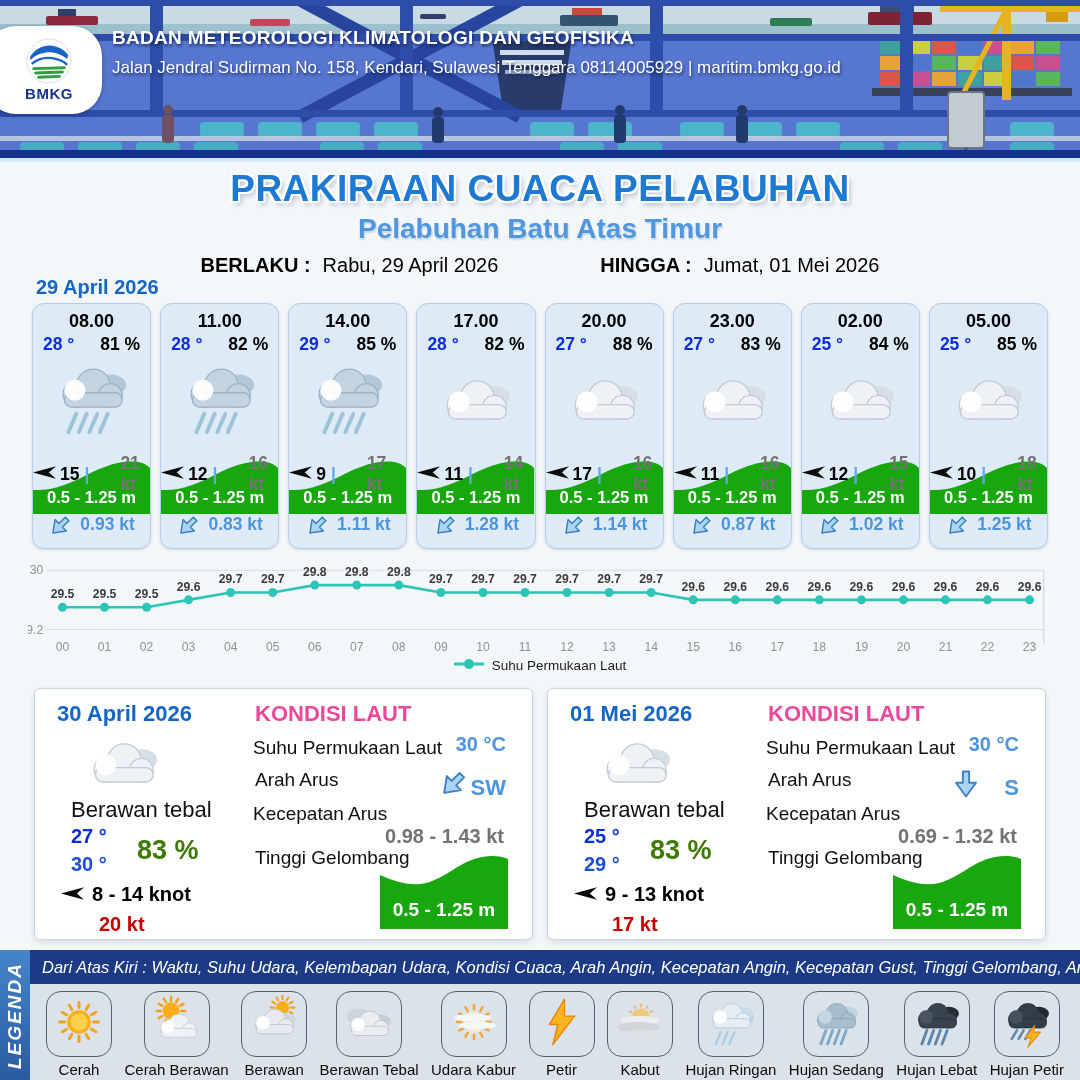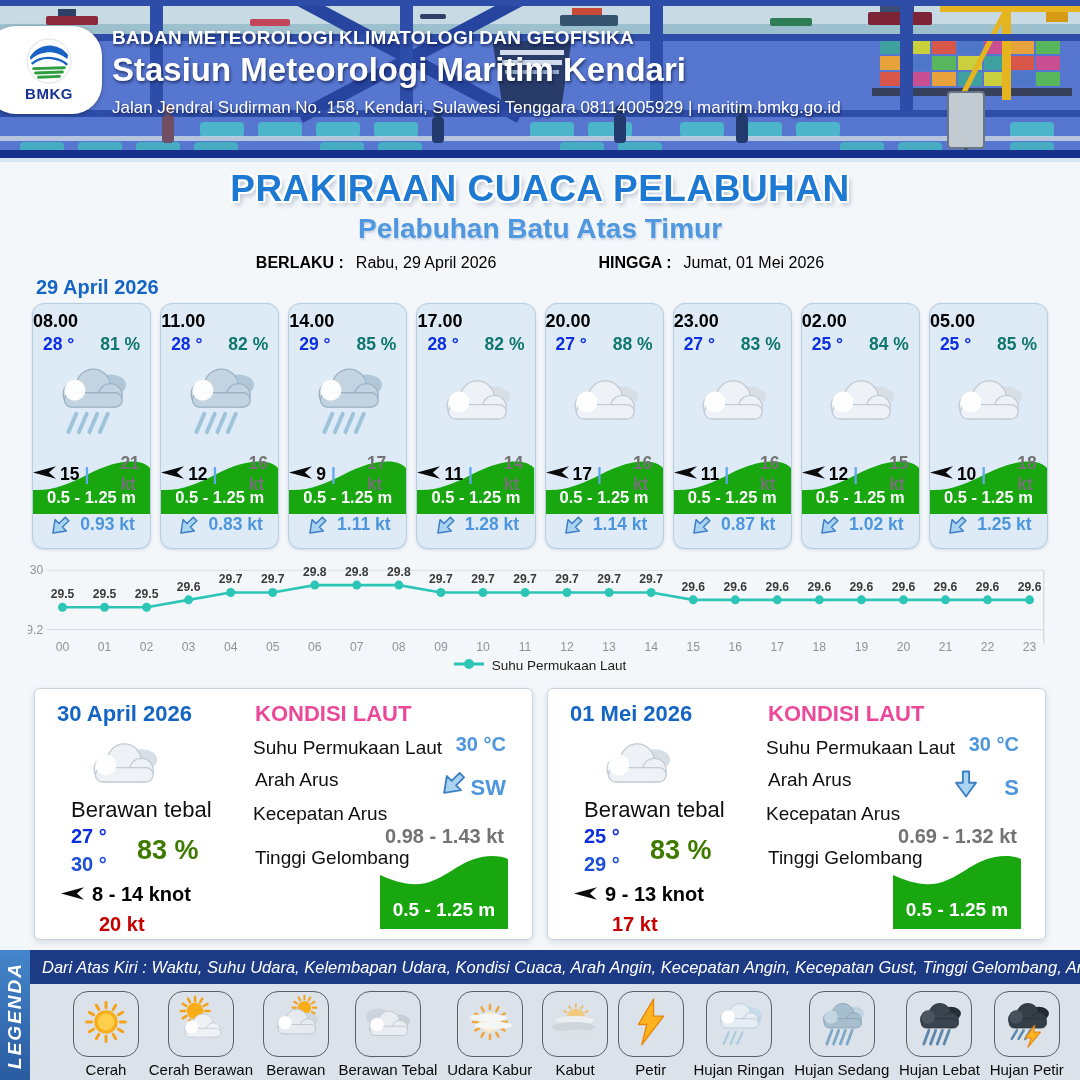--- a/index.html
+++ b/index.html
@@ -19,35 +19,35 @@
              align-items:center;justify-content:center;padding-left:10px;}
   .logo-text{font-size:15px;font-weight:800;color:#17338f;letter-spacing:.5px;margin-top:1px;}
   .header-underline{position:absolute;top:158px;left:0;right:0;height:4px;background:#d6e7f4;}
 
   
   .title-sec{position:absolute;top:168px;left:0;right:0;text-align:center;}
   .main-title{font-size:37px;font-weight:800;color:#1e79d2;letter-spacing:.5px;
       text-shadow:-2px -2px 0 #fff,2px -2px 0 #fff,-2px 2px 0 #fff,2px 2px 0 #fff,3px 4px 5px rgba(60,80,120,.35);}
   .port-title{font-size:28px;font-weight:800;color:#4f97de;margin-top:3px;
       text-shadow:1px 2px 2px rgba(120,150,190,.35);}
-  .valid-row{margin-top:9px;font-size:16px;color:#000;display:flex;justify-content:center;
+  .valid-row{margin-top:9px;font-size:20px;color:#000;display:flex;justify-content:center;
       align-items:baseline;gap:12px;}
   .vlabel{font-weight:700;}
   .gap-left{margin-left:90px;}
 
   
   .hourly-date{position:absolute;top:276px;left:36px;font-size:20px;font-weight:700;color:#1565c4;}
   .cards-row{position:absolute;top:303px;left:32px;right:32px;height:246px;display:flex;gap:9px;}
   .hcard{flex:1;position:relative;background:#deebf7;border:1.6px solid #b7cde2;border-radius:12px;
          overflow:hidden;box-shadow:0 1px 3px rgba(90,120,160,.25);}
-  .htime{margin-top:7px;font-size:18px;font-weight:700;color:#000;}
+  .htime{margin-top:7px;font-size:18px;font-weight:700;text-align:center;color:#000;}
   .hrow-th{display:flex;justify-content:space-between;padding:0 10px;margin-top:2px;
            font-weight:700;font-size:17.5px;}
   .htemp{color:#0c2ee0;}
-  .hhum{color:#0f766e;}
+  .hhum{color:#000000;}
   .hicon{display:flex;justify-content:center;margin-top:1px;height:88px;}
   .hwind{position:absolute;top:149px;left:0;right:0;display:flex;justify-content:center;
          align-items:center;gap:4px;font-weight:700;font-size:17.5px;z-index:3;color:#000;}
   .wsep{color:#62a8ea;margin:0 1px;}
   .wgust{color:#737373;margin-left:26px;}
   .hwave{position:absolute;left:0;right:0;bottom:34px;height:58px;z-index:1;}
   .wavesvg{position:absolute;inset:0;width:100%;height:100%;}
   .hwavetext{position:absolute;bottom:7px;width:100%;text-align:center;color:#fff;
              font-weight:700;font-size:16.5px;z-index:2;}
   .hcur{position:absolute;bottom:4px;left:0;right:0;height:30px;display:flex;align-items:flex-start;
@@ -92,21 +92,21 @@
   .legend-sec{position:absolute;left:0;right:0;bottom:0;height:130px;background:#dce2e9;}
   .legenda-bar{position:absolute;left:0;top:0;bottom:0;width:30px;z-index:2;
                background:linear-gradient(180deg,#4585cb,#2a5ba0);
                display:flex;align-items:center;justify-content:center;}
   .legenda-text{writing-mode:vertical-rl;transform:rotate(180deg);font-style:italic;font-weight:800;
                 font-size:19px;color:#fff;letter-spacing:2px;}
   .legend-strip{position:absolute;left:30px;right:0;top:0;height:34px;background:#1d3b85;color:#fff;
                 font-style:italic;font-size:16.5px;line-height:34px;padding-left:12px;
                 white-space:nowrap;overflow:hidden;}
   .legend-body{position:absolute;left:30px;right:0;top:34px;bottom:0;display:flex;
-               justify-content:space-between;align-items:flex-start;padding:7px 16px 16px;margin-left:27px;}
+               justify-content:space-between;align-items:flex-start;padding:7px 16px 16px;}
   .litem{display:flex;flex-direction:column;align-items:center;}
   .lbox{width:64px;height:64px;border:1.7px solid #57616c;border-radius:15px;display:flex;
         align-items:center;justify-content:center;}
   .llabel{margin-top:4px;font-size:15px;color:#0b0b0b;white-space:nowrap;}
 </style>
 </head>
 <body>
 
 <div class="page">
 
@@ -228,21 +228,20 @@
         <g stroke="#2f9e41" stroke-width="3" stroke-linecap="round">
           <line x1="8" y1="32" x2="40" y2="31"></line>
           <line x1="10" y1="36.5" x2="38" y2="35.5"></line>
           <line x1="13" y1="41" x2="35" y2="40"></line>
         </g>
       </svg>
       <div class="logo-text">BMKG</div>
     </div>
     <div class="hero-text">
       <div class="agency">BADAN METEOROLOGI KLIMATOLOGI DAN GEOFISIKA</div>
-      <div class="station">Stasiun Meteorologi Maritim Kendari</div>
       <div class="address">Jalan Jendral Sudirman No. 158, Kendari, Sulawesi Tenggara  08114005929 | maritim.bmkg.go.id</div>
     </div>
   </div>
   <div class="header-underline"></div>
 
   <div class="title-sec">
     <div class="main-title">PRAKIRAAN CUACA PELABUHAN</div>
     <div class="port-title">Pelabuhan Batu Atas Timur</div>
     <div class="valid-row">
       <span class="vlabel">BERLAKU :</span>
@@ -919,20 +918,28 @@
                   <ellipse cx="30" cy="27" rx="22" ry="4.5"></ellipse>
                   <ellipse cx="36" cy="36" rx="22" ry="4.5"></ellipse>
                 </g>
               </svg></span>
           </div>
           <div class="llabel">Udara Kabur</div>
         </div>
         <div class="litem">
           <div class="lbox">
             <span class="licon"><svg width="54" height="54" viewBox="0 0 64 64">
+                <polygon points="35,5 17,35 27,35 21,59 47,25 35,25" fill="#ffb31e" stroke="#e8860d" stroke-width="1.6" stroke-linejoin="round"></polygon>
+              </svg></span>
+          </div>
+          <div class="llabel">Petir</div>
+        </div>
+        <div class="litem">
+          <div class="lbox">
+            <span class="licon"><svg width="54" height="54" viewBox="0 0 64 64">
                 <circle cx="33" cy="27" r="11" fill="#f3c46a" opacity="0.85"></circle>
                 <g stroke="#edb85c" stroke-width="2" stroke-linecap="round">
                   <line x1="46.0" y1="27.0" x2="49.0" y2="27.0"></line>
                   <line x1="44.3" y1="33.5" x2="46.9" y2="35.0"></line>
                   <line x1="39.5" y1="38.3" x2="41.0" y2="40.9"></line>
                   <line x1="33.0" y1="40.0" x2="33.0" y2="43.0"></line>
                   <line x1="26.5" y1="38.3" x2="25.0" y2="40.9"></line>
                   <line x1="21.7" y1="33.5" x2="19.1" y2="35.0"></line>
                   <line x1="20.0" y1="27.0" x2="17.0" y2="27.0"></line>
                   <line x1="21.7" y1="20.5" x2="19.1" y2="19.0"></line>
@@ -944,28 +951,20 @@
                 <ellipse cx="32" cy="30" rx="23" ry="5" fill="#eceff2"></ellipse>
                 <ellipse cx="30" cy="38" rx="25" ry="6" fill="#cfd5da"></ellipse>
                 <ellipse cx="34" cy="46" rx="21" ry="5" fill="#dce1e5"></ellipse>
               </svg></span>
           </div>
           <div class="llabel">Kabut</div>
         </div>
         <div class="litem">
           <div class="lbox">
             <span class="licon"><svg width="54" height="54" viewBox="0 0 64 64">
-                <polygon points="35,5 17,35 27,35 21,59 47,25 35,25" fill="#ffb31e" stroke="#e8860d" stroke-width="1.6" stroke-linejoin="round"></polygon>
-              </svg></span>
-          </div>
-          <div class="llabel">Petir</div>
-        </div>
-        <div class="litem">
-          <div class="lbox">
-            <span class="licon"><svg width="54" height="54" viewBox="0 0 64 64">
                 <ellipse cx="47" cy="26" rx="12" ry="9" fill="#b9d3e6"></ellipse>
                 <g transform="translate(0,-1)">
     <ellipse cx="46" cy="23" rx="12" ry="8" fill="#c9dcea"></ellipse>
     <g fill="#e6edf3" stroke="#b5c8d8" stroke-width="1">
       <circle cx="20" cy="30" r="10"></circle>
                     <circle cx="33" cy="24" r="13"></circle>
                     <circle cx="46" cy="31" r="9"></circle>
       <rect x="11" y="29" width="44" height="11" rx="5.5"></rect>
     </g>
     <circle cx="19" cy="27" r="8" fill="#ffffff" opacity="0.95"></circle>

